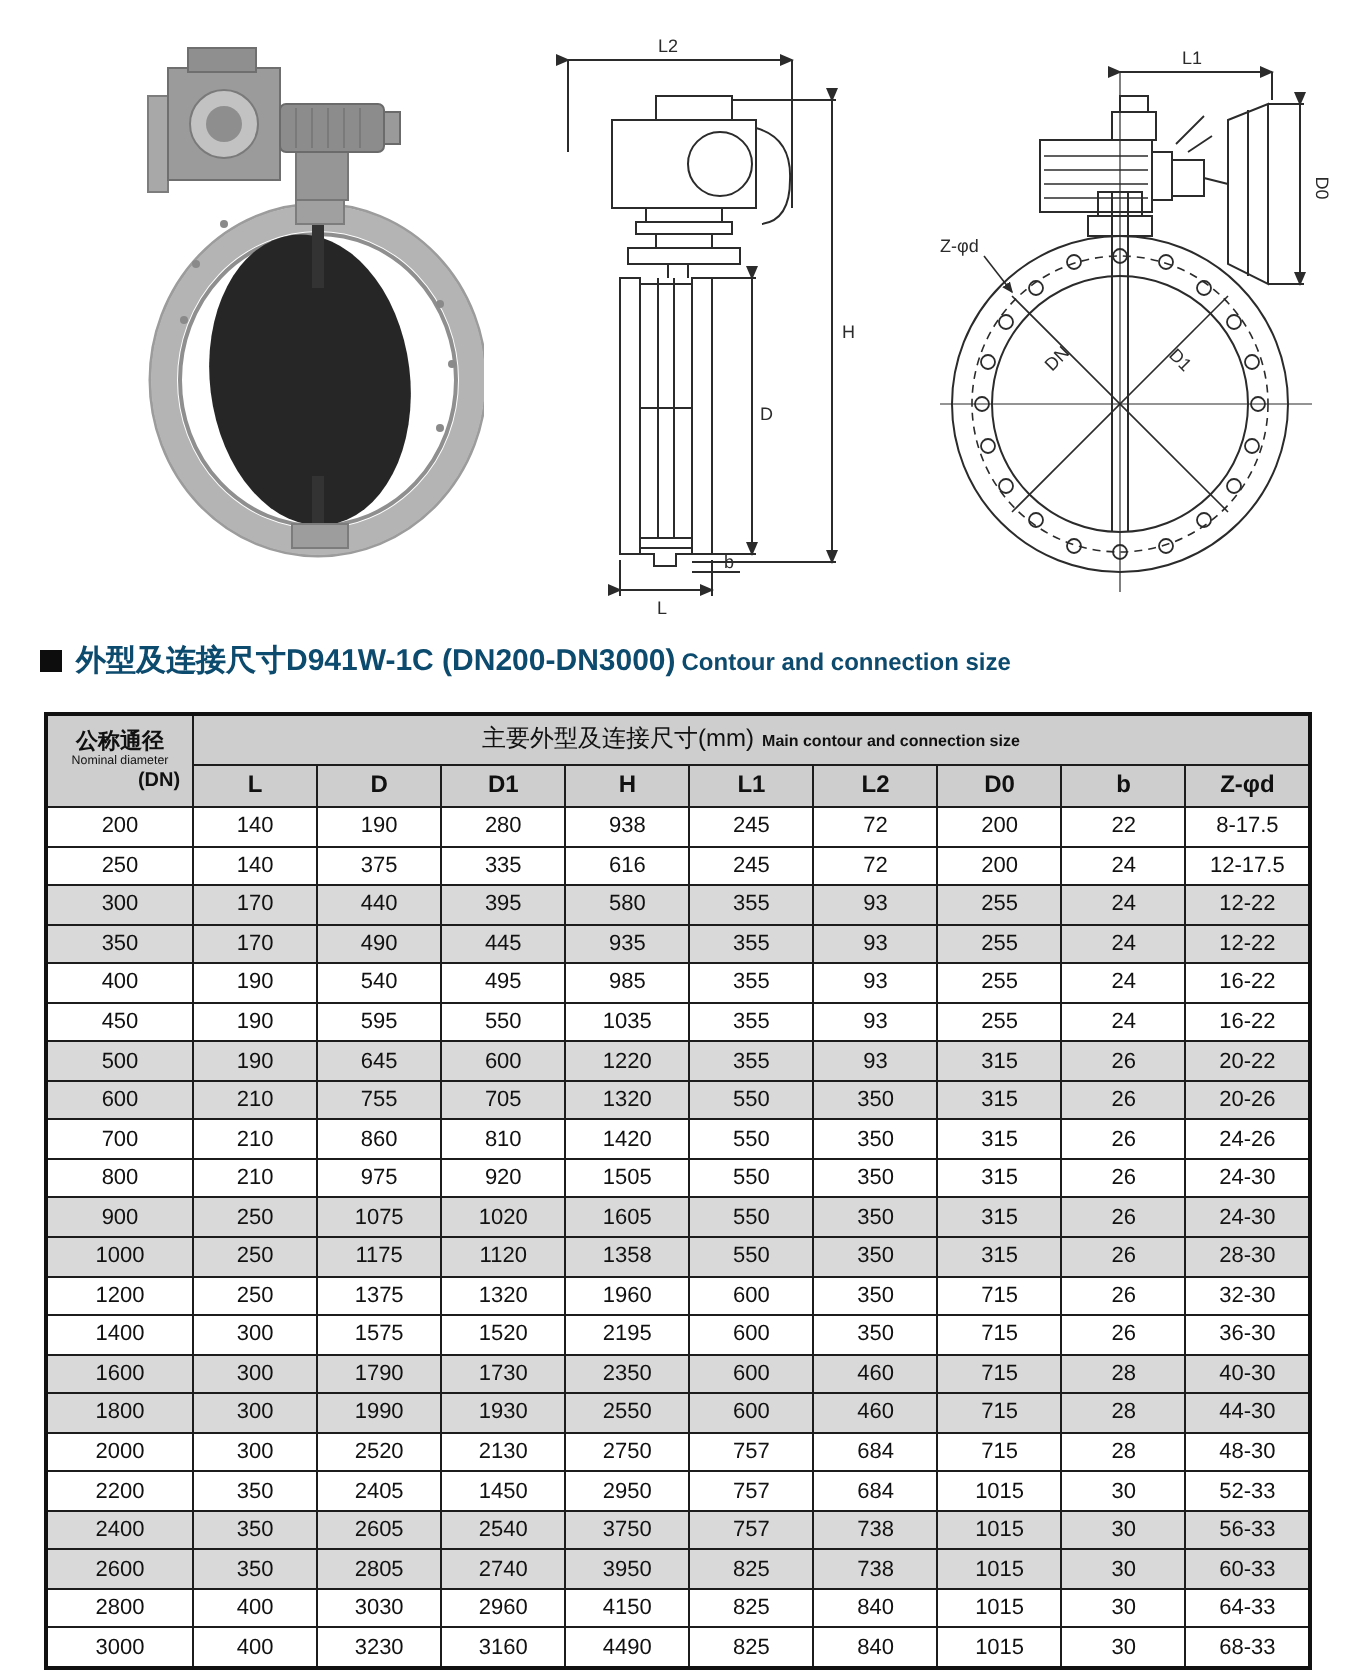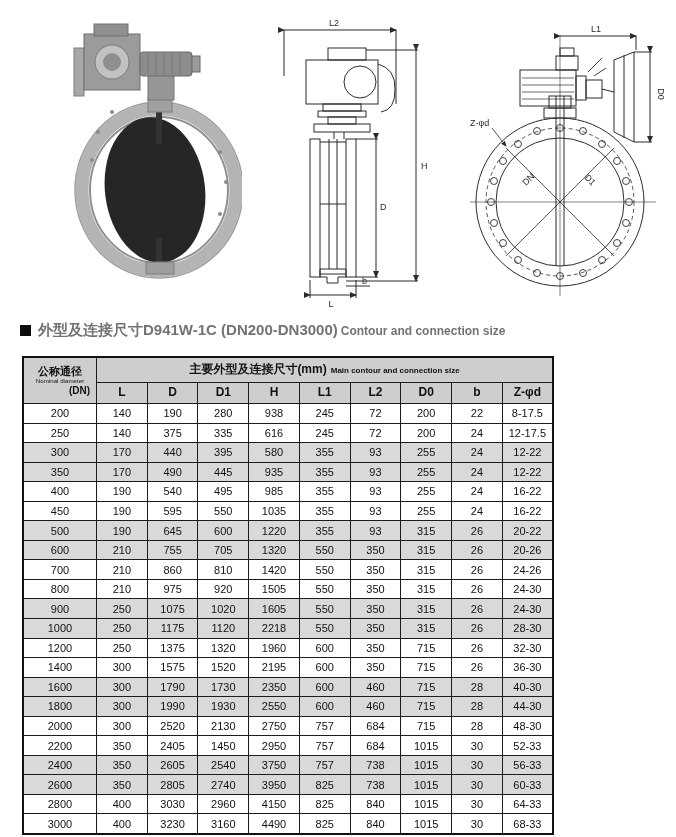--- a/index.html
+++ b/index.html
@@ -16,43 +16,43 @@
   svg text{font-family:"Liberation Sans", sans-serif;fill:#2b2b2b;}
   .dimtxt{font-size:9px;}
   .watermark{
     position:absolute;left:238px;top:130px;z-index:6;white-space:nowrap;
     font-size:30px;letter-spacing:1px;color:#6d6d6d;opacity:.8;
     font-family:"DejaVu Serif", serif;
   }
   
   .section-title{
     position:absolute;left:20px;top:321px;white-space:nowrap;
-    font-weight:bold;font-size:15px;color:#737373;
+    font-weight:bold;font-size:15px;color:#0c4a6e;
   }
   .section-title .sq{
     display:inline-block;width:11px;height:11px;background:#0d0d0d;
     margin-right:7px;vertical-align:-1px;
   }
   .section-title .en{font-size:12px;margin-left:3px;}
   
   table.dim{
-    position:absolute;left:22px;top:356px;width:532px;
+    position:absolute;left:22px;top:356px;width:634px;
     border-collapse:collapse;table-layout:fixed;
     border:2px solid #111;
   }
   table.dim th,table.dim td{
     border:1px solid #1c1c1c;text-align:center;vertical-align:middle;
     padding:0;font-size:11px;line-height:1.1;
   }
   th.corner{width:72px;background:var(--header-bg,#cecece);}
   .corner .zh{font-size:11px;font-weight:bold;display:block;}
   .corner .en{font-size:6.5px;font-weight:normal;display:block;transform:scale(.95);}
   .corner .dn{font-size:10px;font-weight:bold;display:block;padding-left:39px;}
   th.group{background:var(--header-bg,#cecece);height:24px;}
-  .group .zh{font-size:12px;font-weight:bold;}
+  .group .zh{font-size:12px;font-weight:normal;}
   .group .en{font-size:8px;font-weight:bold;margin-left:4px;}
   tr.colrow th{background:var(--header-bg,#cecece);height:20px;font-size:12px;font-weight:bold;}
   tbody td{height:18.55px;font-size:11px;background:#ffffff;}
   tbody tr.shaded td{background:var(--shade,#d9d9d9);}
 </style>
 </head>
 <body style="--shade: #d9d9d9; --header-bg: #cecece;">
 
 <div class="drawings">
 
@@ -379,21 +379,21 @@
         <td>350</td>
         <td>315</td>
         <td>26</td>
         <td>24-30</td>
       </tr>
       <tr class="shaded">
         <td>1000</td>
         <td>250</td>
         <td>1175</td>
         <td>1120</td>
-        <td>2218</td>
+        <td>1358</td>
         <td>550</td>
         <td>350</td>
         <td>315</td>
         <td>26</td>
         <td>28-30</td>
       </tr>
       <tr>
         <td>1200</td>
         <td>250</td>
         <td>1375</td>

